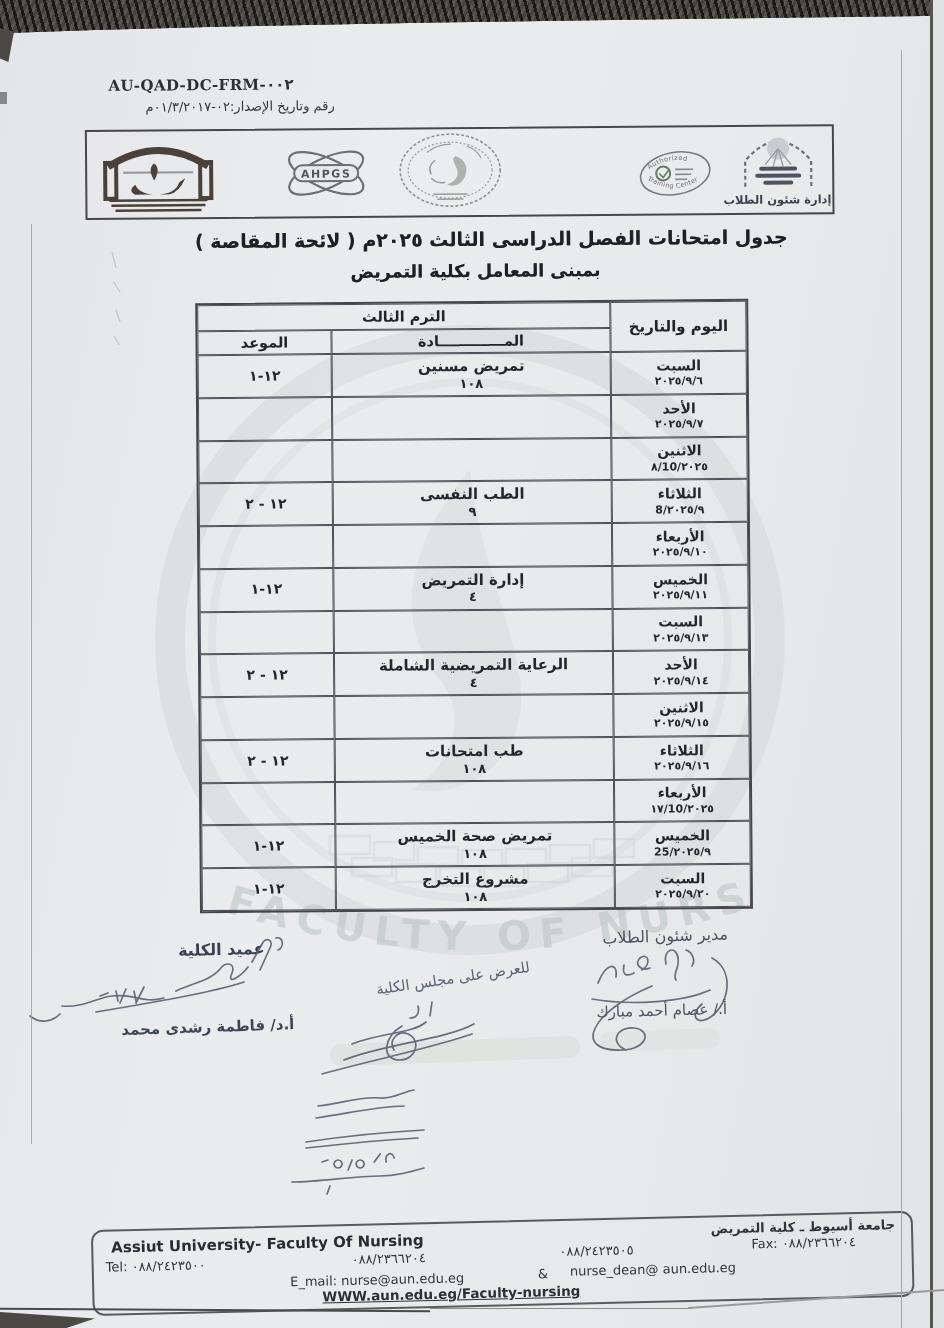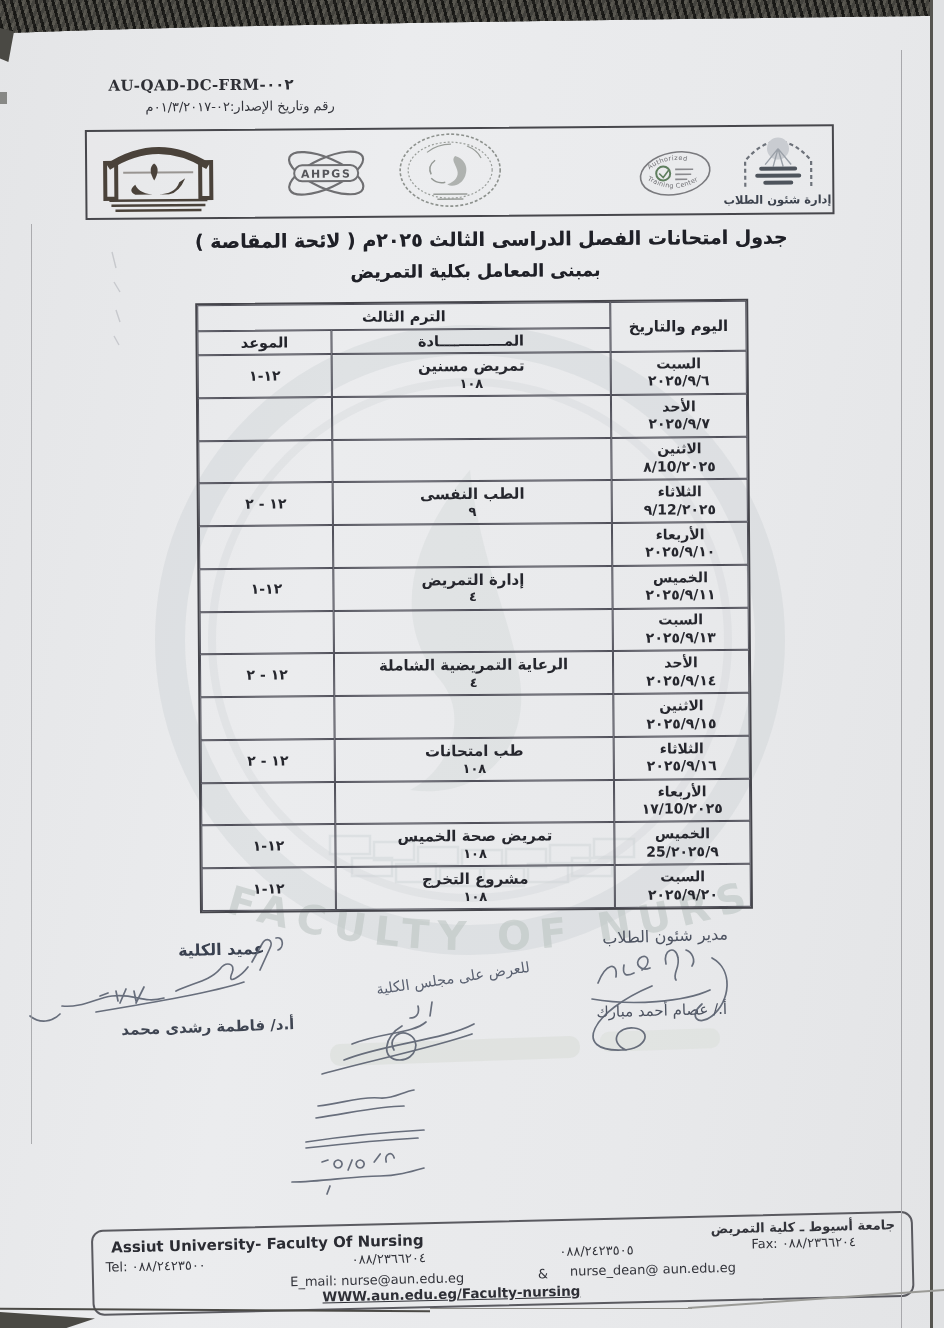--- a/index.html
+++ b/index.html
@@ -40,21 +40,21 @@
   .cell{border:1px solid #50505a;display:flex;flex-direction:column;align-items:center;justify-content:center;line-height:1.25;}
   .head{font-weight:bold;font-size:14.5px;color:#23242b;}
   .day-head{grid-column:1;grid-row:1/3;font-size:15px;}
   .term-head{grid-column:2/4;grid-row:1;}
   .subj-head{grid-column:2;grid-row:2;}
   .time-head{grid-column:3;grid-row:2;}
   .day-cell{grid-column:1;}
   .subj-cell{grid-column:2;}
   .time-cell{grid-column:3;font-weight:bold;font-size:14px;}
   .day{font-weight:bold;font-size:14px;}
-  .date{font-size:14px;font-weight:600;}
+  .date{font-size:11px;font-weight:600;}
   .subj{font-weight:bold;font-size:15px;}
   .code{font-size:13px;font-weight:bold;}
   
   .hand{color:#4c5260;}
   .sig-title{font-size:16px;font-weight:bold;direction:rtl;text-align:center;}
   .sig-name{font-size:15px;direction:rtl;text-align:center;white-space:nowrap;}
   .mid-note{font-size:14.5px;direction:rtl;white-space:nowrap;color:#596070;}
   
   .footer-box{
     border:2px solid #5a5a60;border-radius:12px;
@@ -204,21 +204,21 @@
       <div class="cell subj-cell" style="grid-row:5">
           <span class="subj"></span>
           <span class="code"></span>
         </div>
       <div class="cell time-cell" style="grid-row:5">
           <span></span>
         </div>
 
       <div class="cell day-cell" style="grid-row:6">
           <span class="day">الثلاثاء</span>
-          <span class="date">٢٠٢٥/12/٩</span>
+          <span class="date">٢٠٢٥/٩/8</span>
         </div>
       <div class="cell subj-cell" style="grid-row:6">
           <span class="subj">الطب النفسى</span>
           <span class="code">٩</span>
         </div>
       <div class="cell time-cell" style="grid-row:6">
           <span>١٢ - ٢</span>
         </div>
 
       <div class="cell day-cell" style="grid-row:7">

